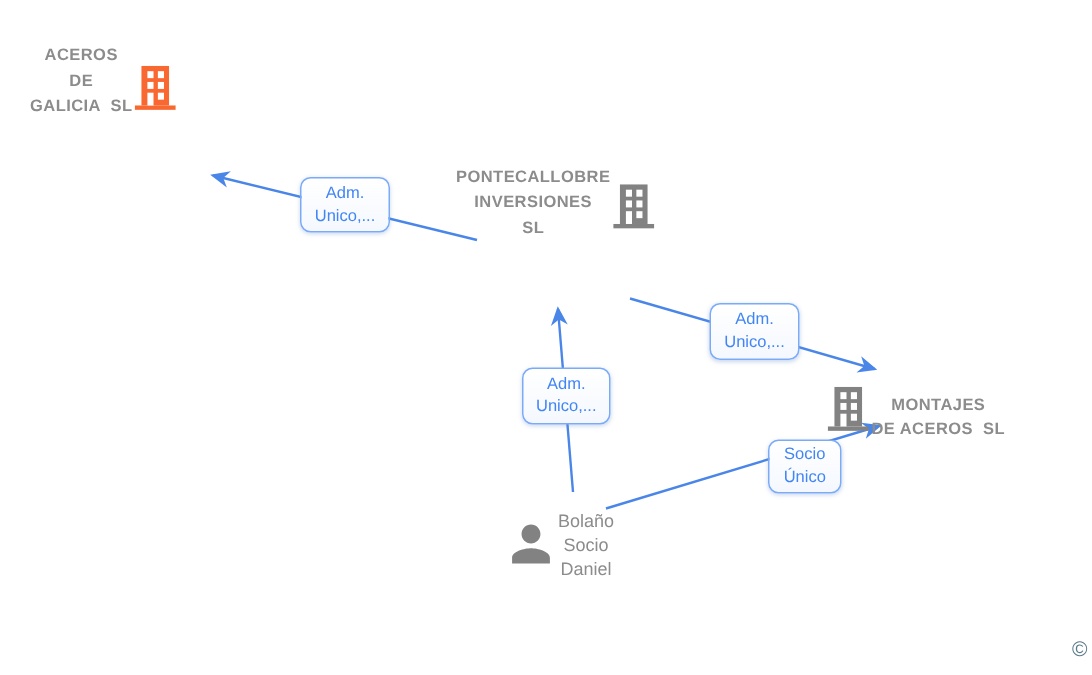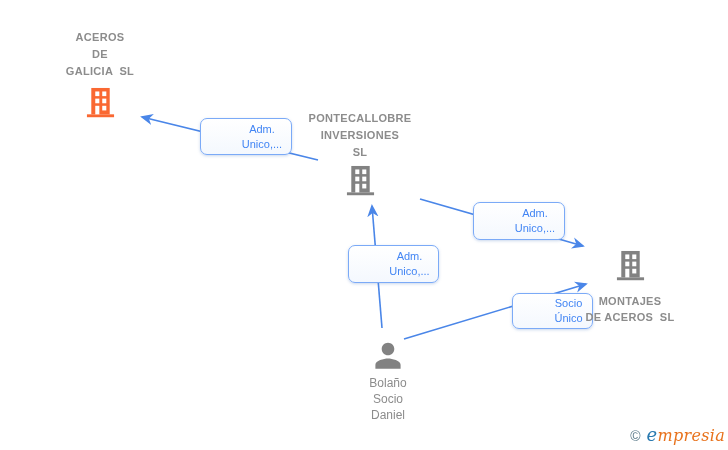--- a/index.html
+++ b/index.html
@@ -10,21 +10,21 @@
     background:#ffffff;
     overflow:hidden;
     font-family:"Liberation Sans",sans-serif;
   }
   #edges-svg{position:absolute;left:0;top:0;width:728px;height:450px;}
 
   
   .node{
     position:absolute;
     display:flex;
-    flex-direction:column;
+    flex-direction:row;
     align-items:center;
     text-align:center;
     color:#8c8c8c;
     cursor:pointer;
   }
   .company .node-line{
     font-size:11px;
     font-weight:700;
     line-height:17px;
     letter-spacing:.3px;
@@ -34,43 +34,42 @@
   .person-name .node-line{
     font-size:12px;
     font-weight:400;
     line-height:16px;
     white-space:pre;
   }
   .icon-wrap{display:block;line-height:0;}
 
   #node-aceros{left:20px;top:29px;width:160px;}
   #node-aceros .icon-wrap{margin-top:7px;}
-  #node-pontecallobre{left:280px;top:110px;width:160px;}
+  #node-pontecallobre{left:304px;top:110px;width:160px;}
   #node-pontecallobre .icon-wrap{margin-top:4px;}
   #node-montajes{left:550px;top:250px;width:160px;}
   #node-montajes .text-block{margin-top:12px;}
-  #node-person{left:318px;top:337px;width:140px;}
+  #node-person{left:336px;top:337px;width:140px;}
   #node-person .text-block{margin-top:2px;}
 
   
   .edge-label{
     position:absolute;
     display:flex;
     flex-direction:column;
     align-items:center;
     justify-content:center;
     background:linear-gradient(180deg,#ffffff 0%,#f4f8fe 100%);
     border:1.6px solid #7baaf7;
     border-radius:7px;
     box-shadow:0 1px 3px rgba(100,140,200,.35);
     color:#4285f4;
     font-size:11px;
     line-height:15px;
     cursor:pointer;
-    padding-left:32px;
   }
   #label-1{left:200px;top:118px;width:58px;height:35px;}
   #label-2{left:473px;top:202px;width:58px;height:36px;}
   #label-3{left:348px;top:245px;width:57px;height:36px;}
   #label-4{left:472px;top:293px;width:47px;height:34px;margin-left:40px;}
 
   
   #brand{
     position:absolute;
     right:3px;
@@ -202,16 +201,15 @@
     </span>
     <div class="text-block">
       <div class="node-line">Bolaño</div>
       <div class="node-line">Socio</div>
       <div class="node-line">Daniel</div>
     </div>
   </div>
 
   <div id="brand">
     <span class="copy">©</span>
-    <span class="wordmark"><span class="e-letter">e</span><span class="rest">mpresia</span></span>
   </div>
 
 </div>
 
 </body></html>

